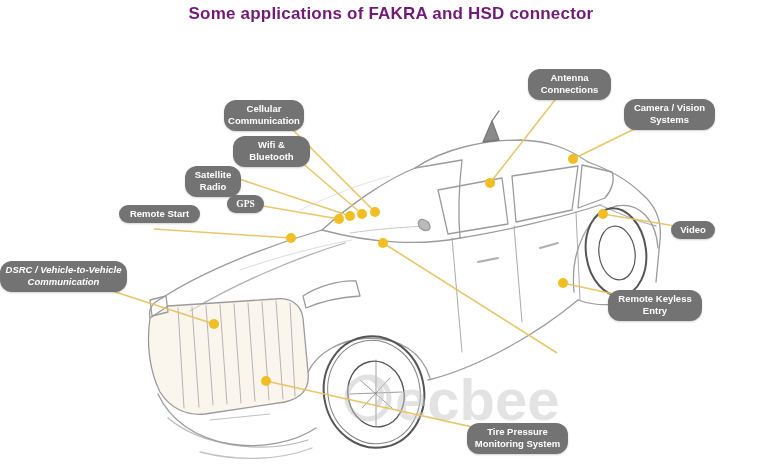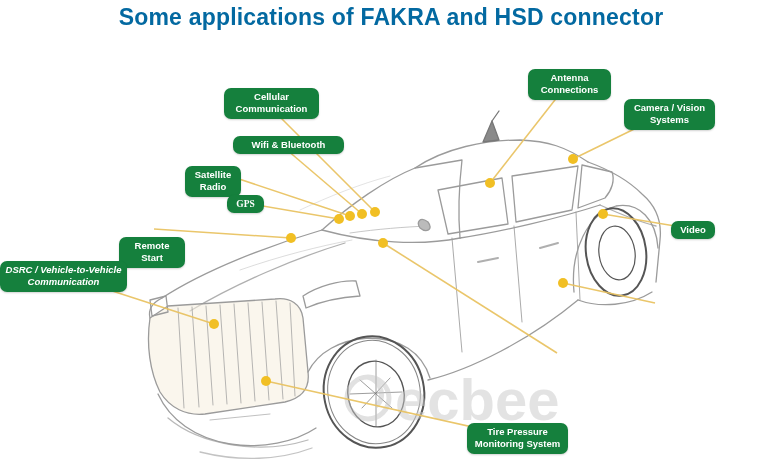--- a/index.html
+++ b/index.html
@@ -1,29 +1,29 @@
 <!DOCTYPE html>
 <html><head>
 <meta charset="utf-8">
 <style>
   * { box-sizing: border-box; }
   html,body { margin:0; padding:0; background:#ffffff; }
   body { font-family:"Liberation Sans", sans-serif; }
   .stage { position:relative; width:782px; height:474px; background:#ffffff; overflow:hidden; }
   .title {
     position:absolute; top:4px; left:0; width:100%;
-    text-align:center; font-size:23px; font-weight:bold;
-    color:#0369a1; letter-spacing:0.2px; z-index:3;
+    text-align:center; font-size:17px; font-weight:bold;
+    color:#701a75; letter-spacing:0.2px; z-index:3;
   }
   svg.canvas { position:absolute; left:0; top:0; z-index:1; }
   .callout {
     position:absolute; z-index:2;
-    background:#15803d; color:#ffffff;
+    background:#737373; color:#ffffff;
     font-size:9.5px; font-weight:bold; text-align:center;
-    line-height:1.3; padding:3px 4px; border-radius:7px;
+    line-height:1.3; padding:3px 4px; border-radius:12px;
     box-shadow:0 1px 2px rgba(0,0,0,0.18);
     display:flex; align-items:center; justify-content:center;
   }
 </style>
 </head>
 <body>
 
 <div class="stage">
 
   <div class="title">Some applications of FAKRA and HSD connector</div>
@@ -116,24 +116,25 @@
       <circle cx="214" cy="324" r="5"></circle>
       <circle cx="490" cy="183" r="5"></circle>
       <circle cx="573" cy="159" r="5"></circle>
       <circle cx="603" cy="214" r="5"></circle>
       <circle cx="563" cy="283" r="5"></circle>
       <circle cx="383" cy="243" r="5"></circle>
       <circle cx="266" cy="381" r="5"></circle>
     </g>
   </svg>
 
-  <div class="callout" style="left:224px; top:88px;  width:95px;">Cellular Communication</div>
-  <div class="callout" style="left:233px; top:136px; width:111px;">Wifi &amp; Bluetooth</div>
+  <div class="callout" style="left:224px; top:100px;  width:80px;">Cellular Communication</div>
+  <div class="callout" style="left:233px; top:136px; width:77px;">Wifi &amp; Bluetooth</div>
   <div class="callout" style="left:185px; top:166px; width:56px;">Satellite Radio</div>
   <div class="callout" style="left:227px; top:195px; width:37px;font-family:Liberation Serif, serif;">GPS</div>
-  <div class="callout" style="left:119px; top:237px; width:66px;">Remote Start</div>
+  <div class="callout" style="left:119px; top:205px; width:81px;">Remote Start</div>
   <div class="callout" style="left:0px;   top:261px; width:127px;font-style:italic;">DSRC / Vehicle-to-Vehicle Communication</div>
   <div class="callout" style="left:528px; top:69px;  width:83px;">Antenna Connections</div>
   <div class="callout" style="left:624px; top:99px;  width:91px;">Camera / Vision Systems</div>
   <div class="callout" style="left:671px; top:221px; width:44px;">Video</div>
+  <div class="callout" style="left:608px; top:290px; width:94px;">Remote Keyless Entry</div>
   <div class="callout" style="left:467px; top:423px; width:101px;">Tire Pressure Monitoring System</div>
 
 </div>
 
 </body></html>

